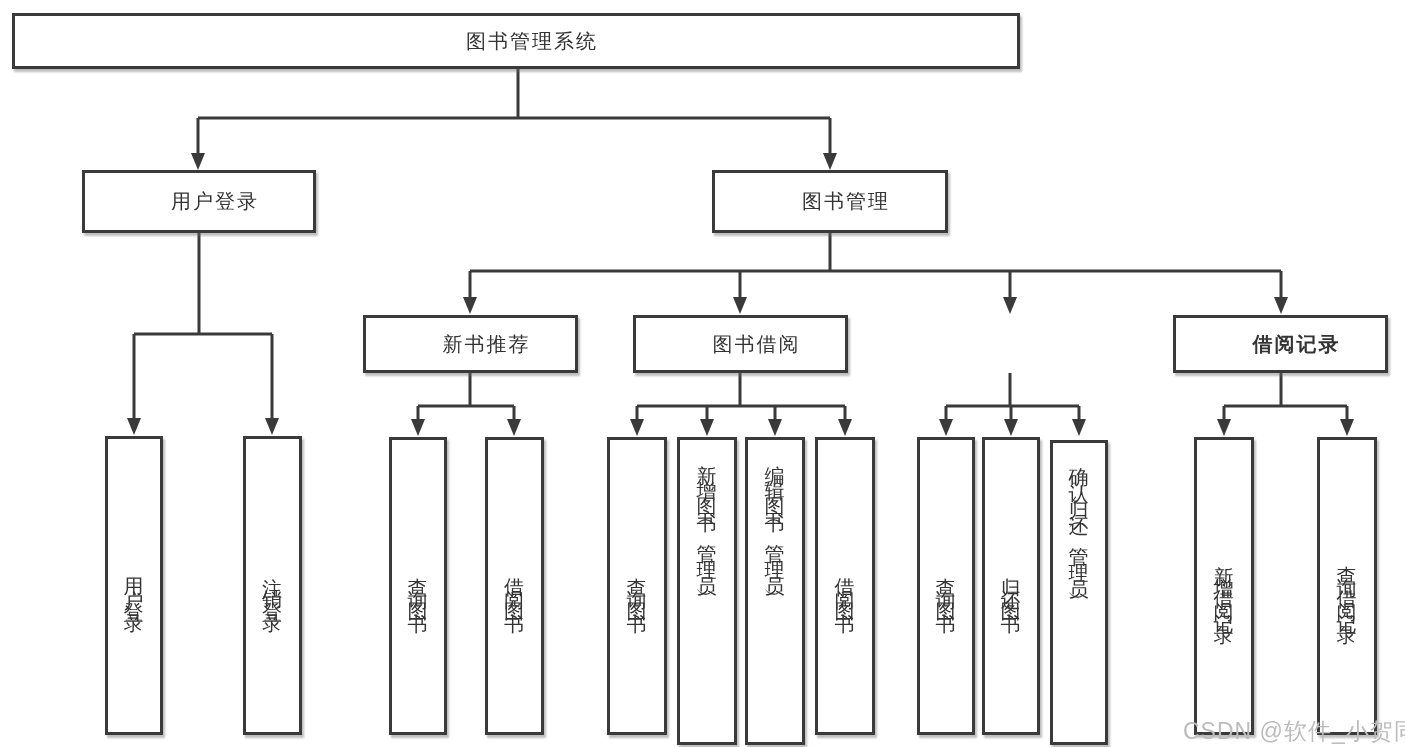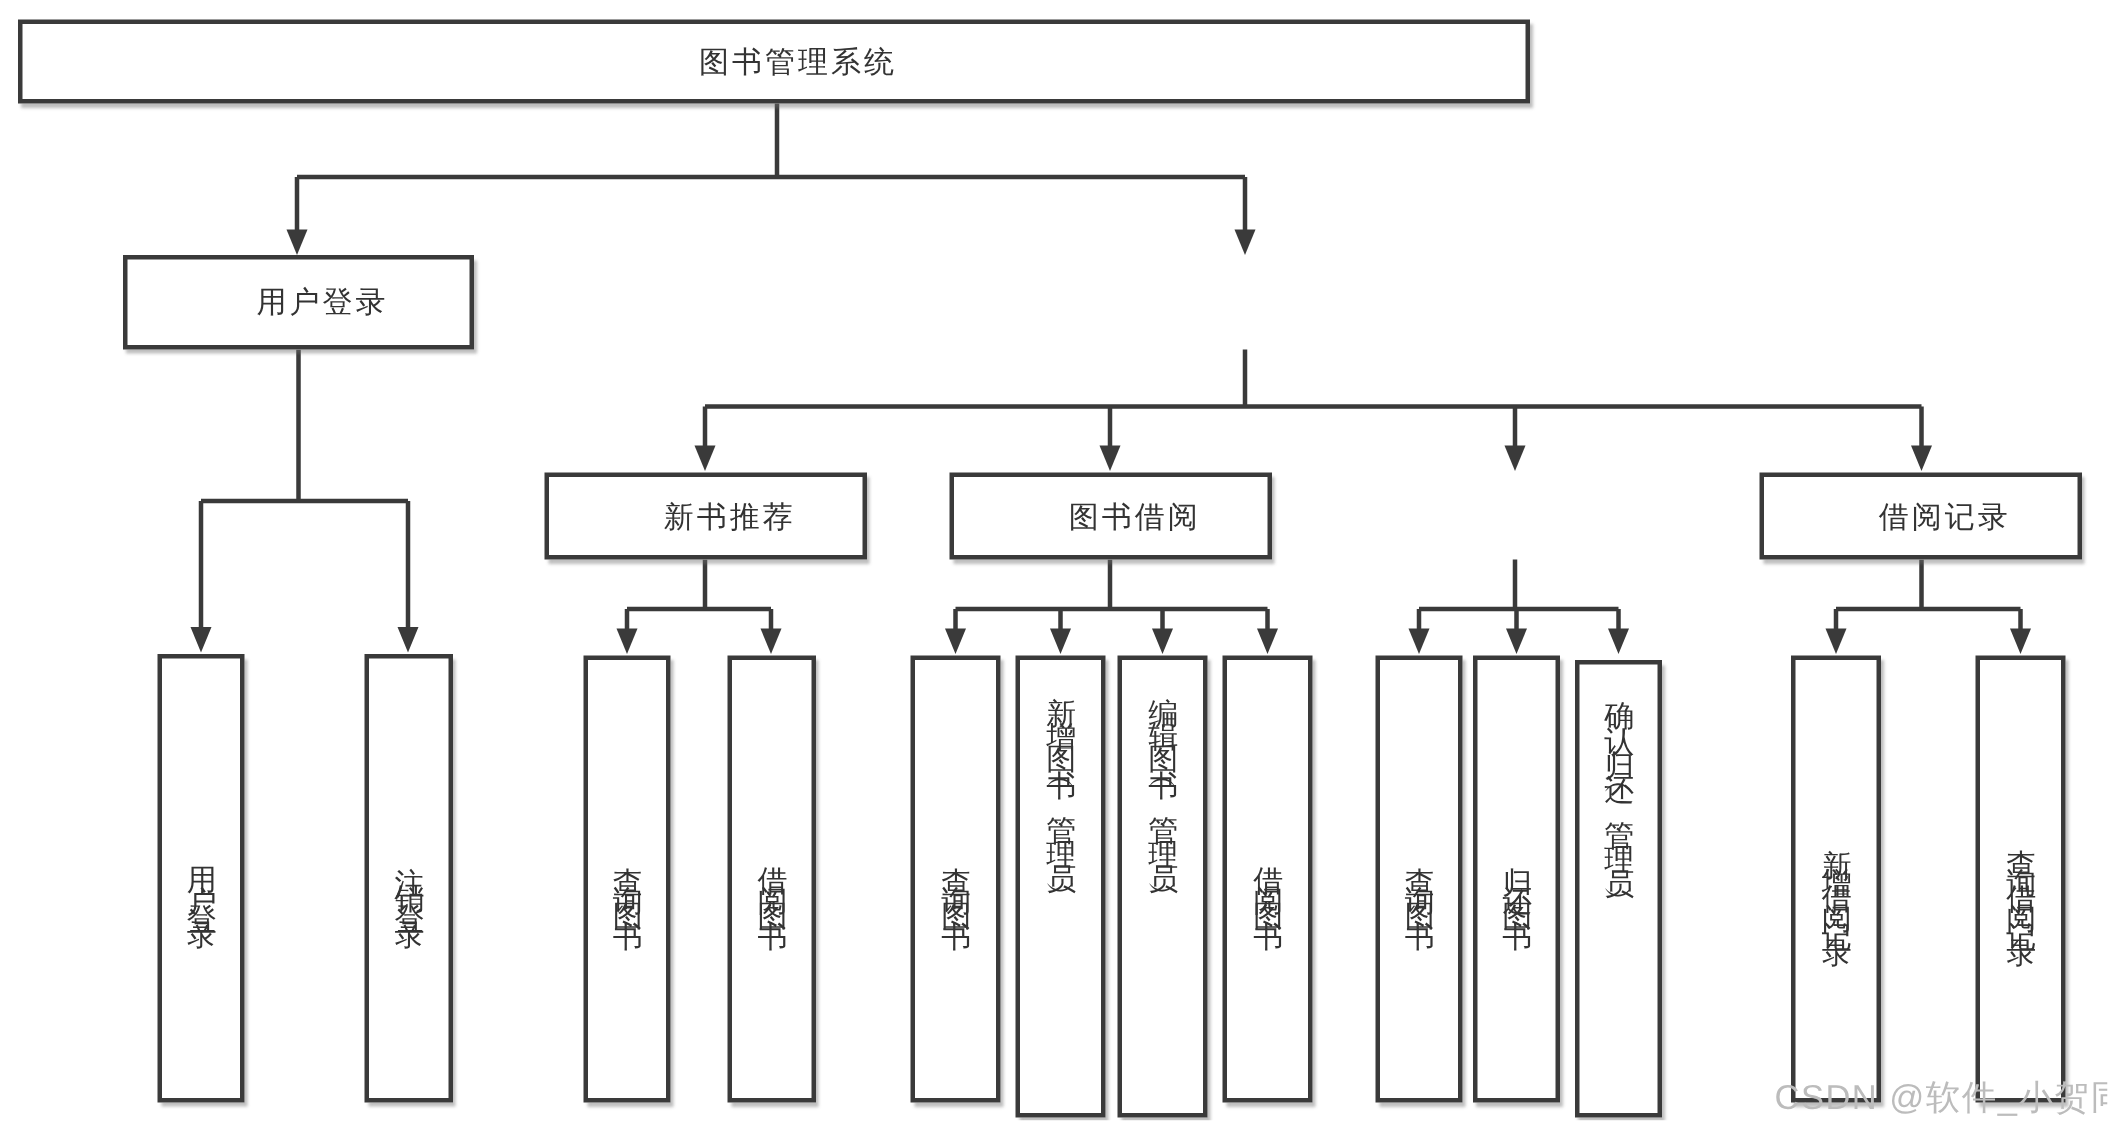--- a/index.html
+++ b/index.html
@@ -81,24 +81,25 @@
     <polygon points="1072,419 1086,419 1079,436"></polygon>
 
     <path d="M1281,373 V406 M1224,406 H1347 M1224,406 V420 M1347,406 V420"></path>
     <polygon points="1217,419 1231,419 1224,436"></polygon>
     <polygon points="1340,419 1354,419 1347,436"></polygon>
   </svg>
 
   <div class="node h" style="left:12px;top:13px;width:1008px;height:56px;">图书管理系统</div>
 
   <div class="node h" style="left:82px;top:170px;width:234px;height:63px;">用户登录</div>
+  <div class="node h" style="left:712px;top:170px;width:236px;height:63px;">图书管理</div>
 
   <div class="node h" style="left:363px;top:315px;width:215px;height:58px;">新书推荐</div>
   <div class="node h" style="left:633px;top:315px;width:215px;height:58px;text-align:right;">图书借阅</div>
-  <div class="node h" style="left:1173px;top:315px;width:215px;height:58px;">借阅记录</div>
+  <div class="node h" style="left:1173px;top:315px;width:215px;height:58px;font-weight:bold;">借阅记录</div>
 
   <div class="node v" style="left:105px;top:436px;width:58px;height:299px;">用户登录</div>
   <div class="node v" style="left:243px;top:436px;width:59px;height:299px;">注销登录</div>
 
   <div class="node v" style="left:389px;top:437px;width:58px;height:298px;">查询图书</div>
   <div class="node v" style="left:485px;top:437px;width:59px;height:298px;">借阅图书</div>
 
   <div class="node v" style="left:607px;top:437px;width:60px;height:298px;">查询图书</div>
   <div class="node v top" style="left:677px;top:437px;width:60px;height:308px;">新增图书（管理员）</div>
   <div class="node v top" style="left:745px;top:437px;width:60px;height:308px;">编辑图书（管理员）</div>

